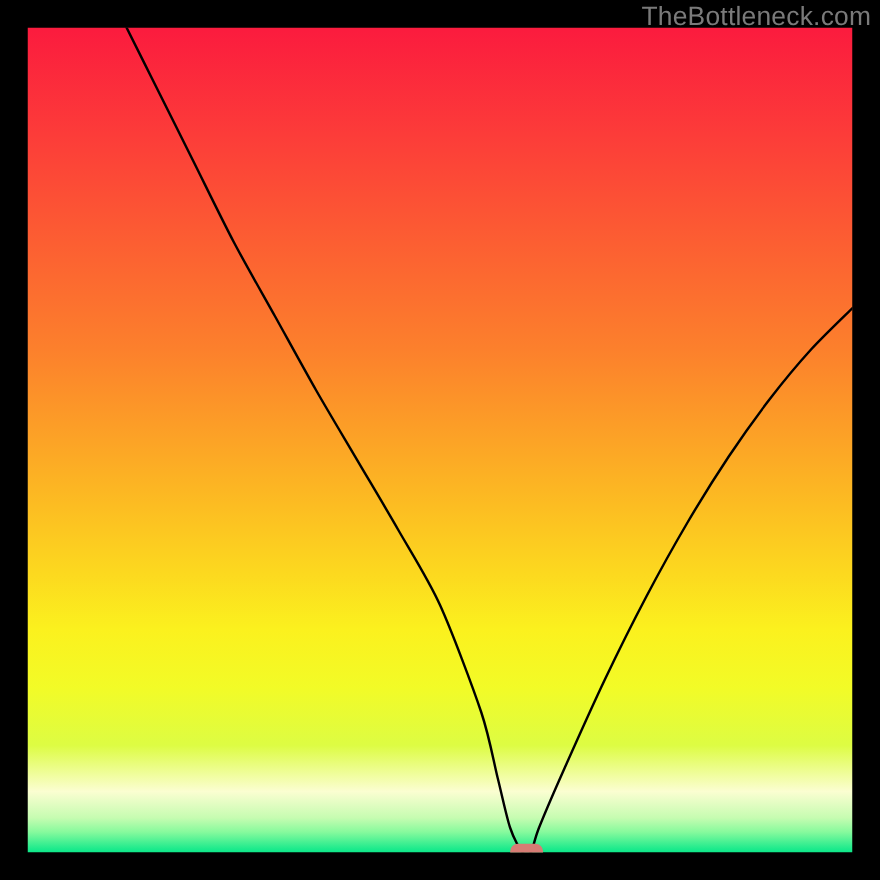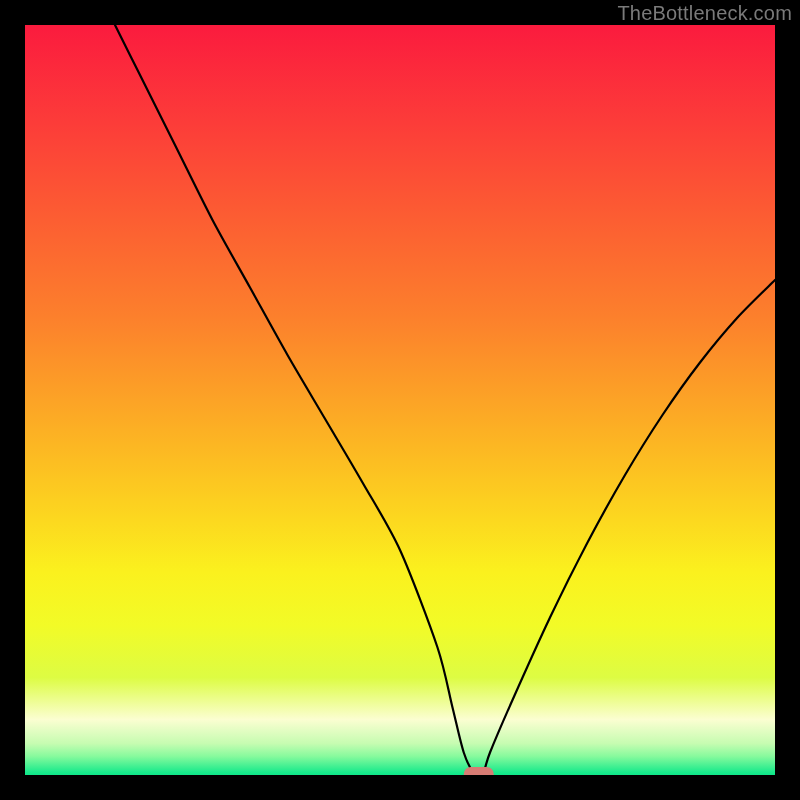--- a/index.html
+++ b/index.html
@@ -15,21 +15,21 @@
     position: relative;
     width: 800px;
     height: 800px;
     background: #000;
   }
   .watermark {
     position: absolute;
     top: 2px;
     right: 8px;
     color: #7a7a7a;
-    font-size: 20px;
+    font-size: 24px;
     font-weight: 500;
     letter-spacing: 0.2px;
     z-index: 5;
   }
   .plot-wrap {
     position: absolute;
     left: 25px;
     top: 25px;
     width: 750px;
     height: 750px;

